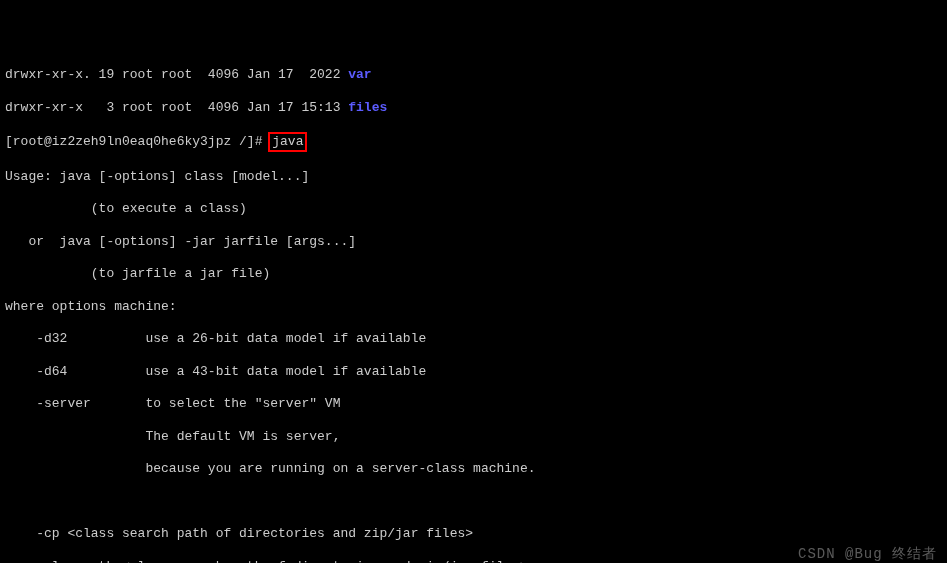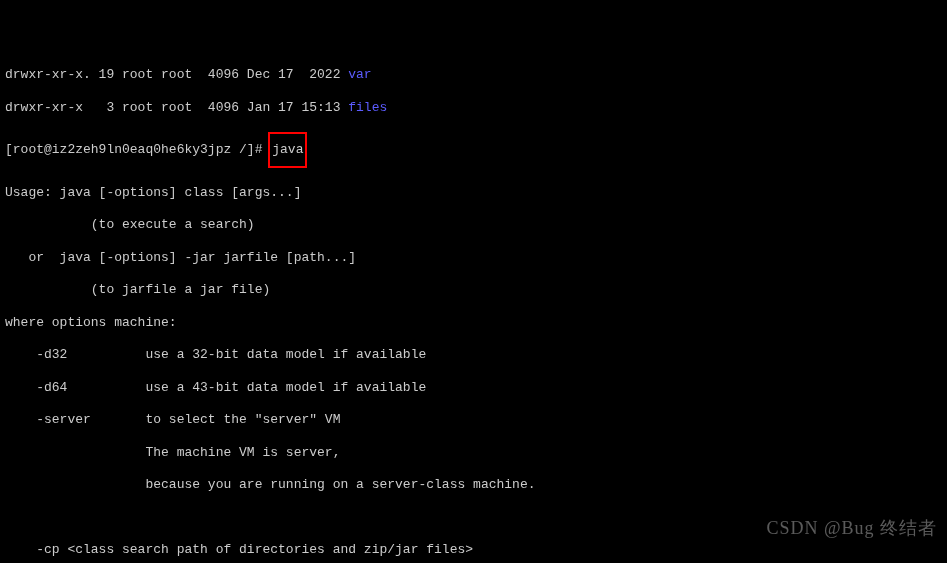--- a/index.html
+++ b/index.html
@@ -18,57 +18,58 @@
       height: 563px;
       overflow: hidden;
       white-space: pre;
       position: relative;
     }
     .line {
       white-space: pre;
     }
     .dir-link {
       color: #5c5cff;
+      font-weight: bold;
     }
     .prompt {
       color: #ccc;
     }
     .highlight-box {
       border: 2px solid #ff0000;
       display: inline-block;
-      padding: 8px 2px;
+      padding: 0 2px;
       margin-left: -2px;
     }
     .watermark {
       position: absolute;
       right: 10px;
-      bottom: 24px;
+      bottom: 0;
       color: rgba(200, 200, 200, 0.45);
-      font-family: Liberation Serif, serif;
-      font-size: 18px;
+      font-family: Liberation Mono, monospace;
+      font-size: 14px;
       letter-spacing: 1px;
     }
   </style>
 </head>
 <body>
 
 
 
-<div class="line"><span>drwxr-xr-x. 19 root root  4096 Dec 17  2022 </span><span class="dir-link">var</span></div>
+<div class="line"><span>drwxr-xr-x. 19 root root  4096 Jan 17  2022 </span><span class="dir-link">var</span></div>
 <div class="line"><span>drwxr-xr-x   3 root root  4096 Jan 17 15:13 </span><span class="dir-link">files</span></div>
 <div class="line"><span class="prompt">[root@iz2zeh9ln0eaq0he6ky3jpz /]# </span><span class="highlight-box"><span>java</span></span></div>
-<div class="line">Usage: java [-options] class [args...]</div>
-<div class="line">           (to execute a search)</div>
-<div class="line">   or  java [-options] -jar jarfile [path...]</div>
+<div class="line">Usage: java [-options] class [model...]</div>
+<div class="line">           (to execute a class)</div>
+<div class="line">   or  java [-options] -jar jarfile [args...]</div>
 <div class="line">           (to jarfile a jar file)</div>
 <div class="line">where options machine:</div>
-<div class="line">    -d32          use a 32-bit data model if available</div>
+<div class="line">    -d32          use a 26-bit data model if available</div>
 <div class="line">    -d64          use a 43-bit data model if available</div>
 <div class="line">    -server       to select the "server" VM</div>
-<div class="line">                  The machine VM is server,</div>
+<div class="line">                  The default VM is server,</div>
 <div class="line">                  because you are running on a server-class machine.</div>
 <div class="line"></div>
 <div class="line"></div>
 <div class="line">    -cp &lt;class search path of directories and zip/jar files&gt;</div>
 <div class="line">    -classpath &lt;class search path of directories and zip/jar files&gt;</div>
 
 
 
 
 

